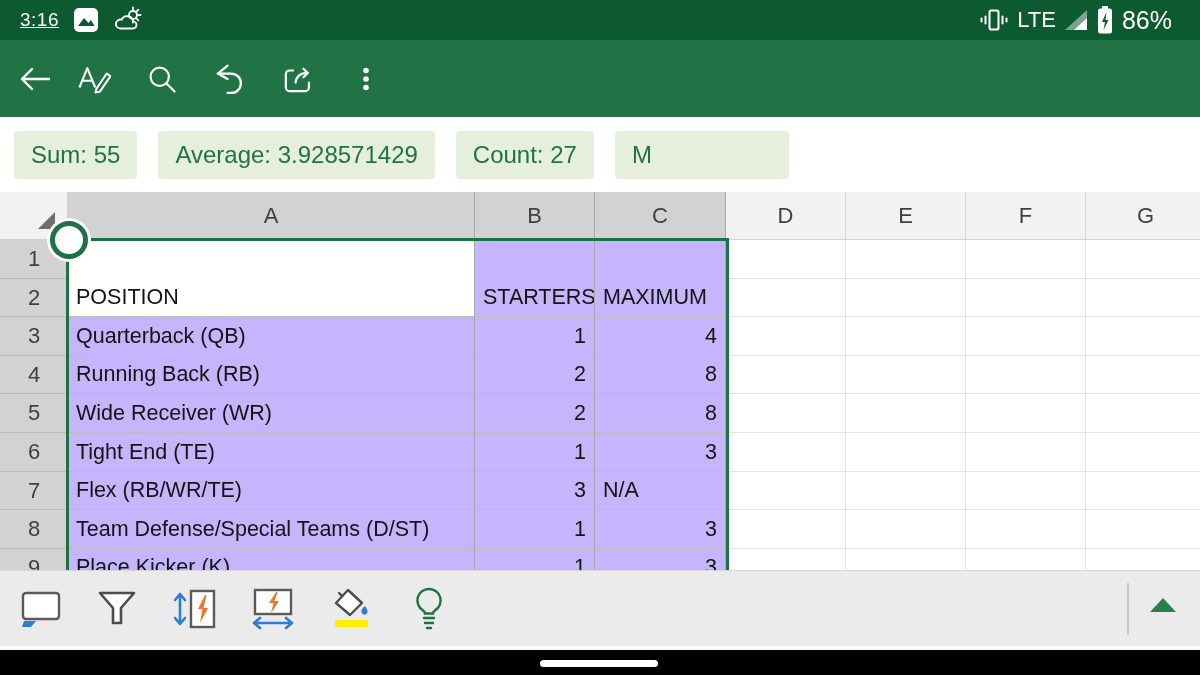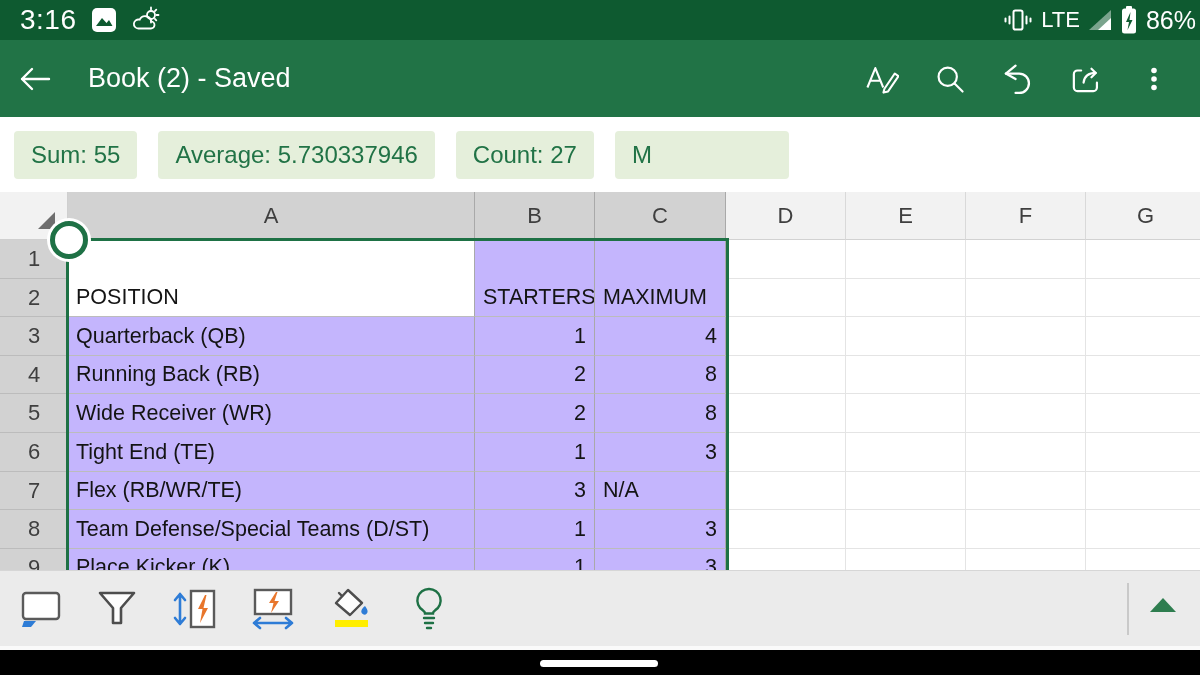--- a/index.html
+++ b/index.html
@@ -5,22 +5,22 @@
   html,body{margin:0;padding:0;}
   body{
     width:1200px;height:675px;position:relative;overflow:hidden;
     font-family:"Liberation Sans",sans-serif;background:#fff;
     -webkit-font-smoothing:antialiased;
   }
   
   .status-bar{position:absolute;left:0;top:0;width:1200px;height:40px;background:#0e5a30;
     display:flex;align-items:center;justify-content:space-between;color:#fff;}
   .sb-left{display:flex;align-items:center;gap:14px;padding-left:20px;}
-  .sb-right{display:flex;align-items:center;gap:8px;padding-right:4px;}
-  .sb-time{font-size:28px;letter-spacing:.5px;}
+  .sb-right{display:flex;align-items:center;gap:8px;padding-right:28px;}
+  .sb-time{font-size:19px;letter-spacing:.5px;text-decoration:underline;}
   .sb-text{font-size:22px;}
   .sb-pct{font-size:25px;}
   
   .app-bar{position:absolute;left:0;top:40px;width:1200px;height:77px;background:#217346;
     display:flex;align-items:center;color:#fff;}
   .ab-back{width:70px;display:flex;justify-content:center;align-items:center;cursor:pointer;}
   .ab-title{font-size:27px;font-weight:400;margin-left:18px;flex:1;}
   .ab-actions{display:flex;align-items:center;gap:20px;padding-right:22px;}
   .ab-btn{width:48px;height:48px;display:flex;align-items:center;justify-content:center;}
   
@@ -113,21 +113,20 @@
     <span class="sb-pct">86%</span>
   </div>
 </div>
 
 <div class="app-bar">
   <div class="ab-back">
     <svg width="34" height="28" viewBox="0 0 34 28" fill="none" stroke="#fff" stroke-width="2.4" stroke-linecap="round" stroke-linejoin="round">
       <path d="M31 14H4M14 4 4 14l10 10"></path>
     </svg>
   </div>
-  <div class="ab-title">Book (2) - Saved</div>
   <div class="ab-actions">
     <div class="ab-btn">
       <svg width="34" height="34" viewBox="0 0 28 28" fill="none" stroke="#fff" stroke-width="1.7">
         <path d="M2 21 8.5 5l6.5 16M4 15.5h9" stroke-linejoin="round"></path>
         <path d="M16 22 24.5 9.5l3 2.2L19 24.2l-3.8 1z" stroke-linejoin="round"></path>
       </svg>
     </div>
     <div class="ab-btn">
       <svg width="32" height="32" viewBox="0 0 28 28" fill="none" stroke="#fff" stroke-width="1.9" stroke-linecap="round">
         <circle cx="12" cy="12" r="8"></circle>
@@ -152,21 +151,21 @@
         <circle cx="14" cy="6" r="2.6"></circle>
           <circle cx="14" cy="14" r="2.6"></circle>
           <circle cx="14" cy="22" r="2.6"></circle>
       </svg>
     </div>
   </div>
 </div>
 
 <div class="chip-row" id="chip-row">
     <div class="chip">Sum: 55</div>
-    <div class="chip">Average: 5.730337946</div>
+    <div class="chip">Average: 3.928571429</div>
     <div class="chip">Count: 27</div>
     <div class="chip partial">M</div>
   </div>
 
 <div class="sheet">
   <div id="col-headers">
       <div class="col-h sel" style="left: 68px; width: 407px;">A</div>
       <div class="col-h sel" style="left: 475px; width: 120px;">B</div>
       <div class="col-h sel" style="left: 595px; width: 131px;">C</div>
       <div class="col-h unsel" style="left: 726px; width: 120px;">D</div>

